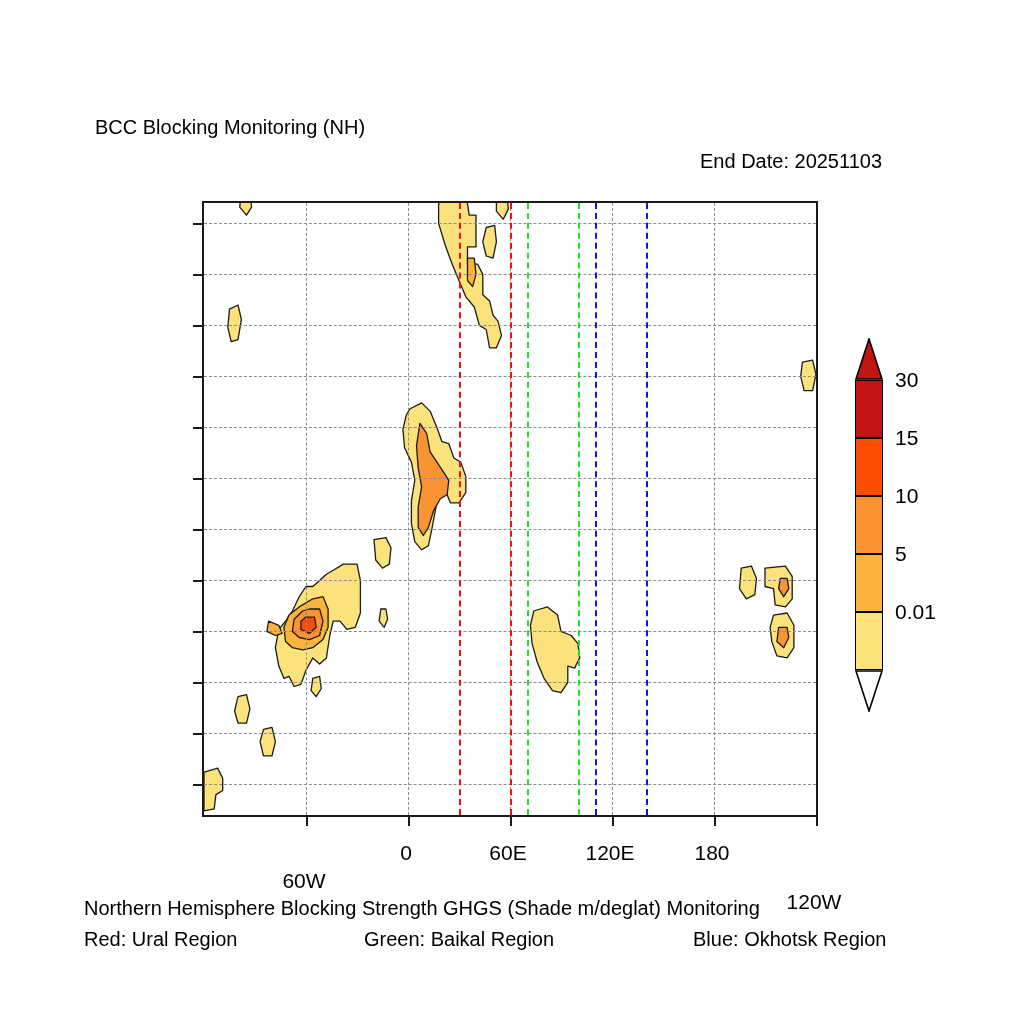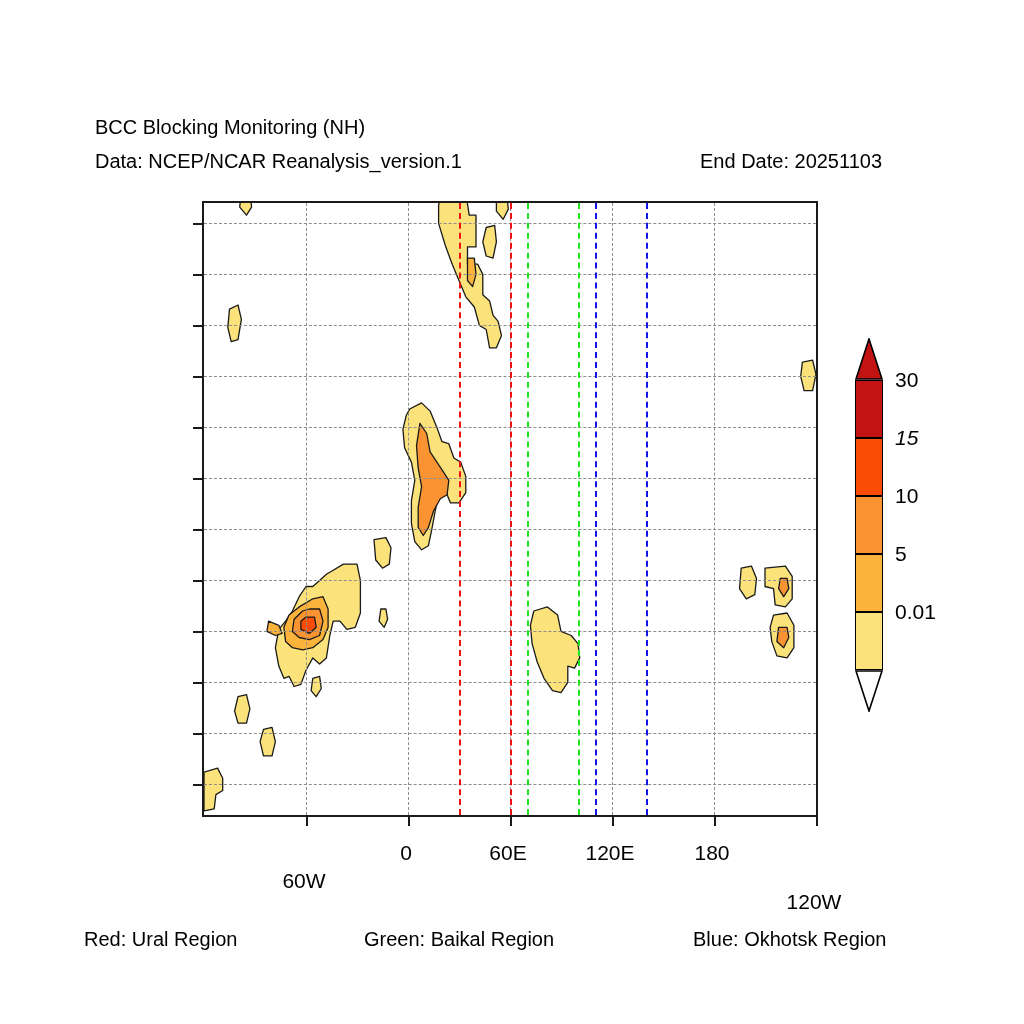--- a/index.html
+++ b/index.html
@@ -41,21 +41,20 @@
   #foot2b{left:364px;top:928px;}
   #foot2c{left:693px;top:928px;}
   #foot3{left:509px;top:960px;}
 </style>
 </head>
 <body>
 
 <div id="root">
 
   <div class="hdr" id="hdr-title">BCC Blocking Monitoring (NH)</div>
-  <div class="hdr" id="hdr-data">Data: NCEP/NCAR Reanalysis_version.1</div>
   <div class="hdr" id="hdr-end">End Date: 20251103</div>
 
   <div id="plot">
     <div id="plotclip">
       <svg id="contours" width="612" height="612" viewBox="0 0 612 612">
           <polygon points="238.0,-10.2 261.8,-10.2 265.2,12.2 272.0,12.2 272.0,43.9 263.5,43.9 263.5,61.2 273.7,61.2 278.8,71.4 278.8,91.8 285.6,97.9 289.0,112.2 294.1,118.3 297.5,132.6 292.4,144.8 285.6,144.8 282.2,126.5 275.4,122.4 270.3,104.0 261.8,93.8 255.0,77.5 248.2,61.2 241.4,42.8 234.6,20.4 234.6,2.0" fill="#FBE27A" stroke="#1a1a1a" stroke-width="1.3" stroke-linejoin="round"></polygon>
           <polygon points="263.5,55.1 270.3,55.1 272.0,71.4 268.6,83.6 263.5,77.5" fill="#FCB33C" stroke="#1a1a1a" stroke-width="1.3" stroke-linejoin="round"></polygon>
           <polygon points="205.7,206.0 217.6,199.9 226.1,208.1 232.9,224.4 238.0,238.7 244.8,240.7 249.9,255.0 256.7,259.1 261.8,273.4 261.8,289.7 255.0,299.9 246.5,299.9 241.4,287.6 234.6,291.7 231.2,308.0 227.8,326.4 224.4,342.7 217.6,346.8 210.8,338.6 207.4,320.3 207.4,297.8 210.8,277.4 207.4,259.1 200.6,244.8 198.9,226.4 202.3,212.2" fill="#FBE27A" stroke="#1a1a1a" stroke-width="1.3" stroke-linejoin="round"></polygon>
           <polygon points="215.9,220.3 222.7,230.5 226.1,248.9 232.9,259.1 239.7,269.3 244.8,277.4 243.1,291.7 236.3,295.8 229.5,308.0 224.4,324.4 219.3,332.5 214.2,324.4 214.2,304.0 217.6,283.6 214.2,265.2 212.5,242.8" fill="#FA9432" stroke="#1a1a1a" stroke-width="1.3" stroke-linejoin="round"></polygon>
           <polygon points="139.4,361.1 153.0,361.1 156.4,377.4 156.4,410.0 151.3,424.3 142.8,426.4 136.0,418.2 129.2,418.2 125.8,432.5 122.4,454.9 115.6,461.0 108.8,454.9 102.0,467.2 96.9,481.4 90.1,483.5 85.0,473.3 79.9,475.3 74.8,463.1 71.4,444.7 74.8,426.4 81.6,418.2 88.4,408.0 95.2,393.7 102.0,383.5 108.8,383.5 115.6,377.4 122.4,371.3 129.2,367.2" fill="#FBE27A" stroke="#1a1a1a" stroke-width="1.3" stroke-linejoin="round"></polygon>
@@ -149,23 +148,24 @@
         </svg></div>
       <div class="cbseg" style="top: 42px; height: 58px; background: rgb(195, 20, 20);"></div>
       <div class="cbseg" style="top: 100px; height: 58px; background: rgb(251, 76, 6);"></div>
       <div class="cbseg" style="top: 158px; height: 58px; background: rgb(250, 148, 50);"></div>
       <div class="cbseg" style="top: 216px; height: 58px; background: rgb(252, 179, 60);"></div>
       <div class="cbseg" style="top: 274px; height: 58px; background: rgb(251, 226, 122);"></div>
       <div class="cbarrow" style="top: 332px;"><svg width="28" height="42" viewBox="0 0 28 42">
           <polygon points="1,1 27,1 14,41" fill="#FFFFFF" stroke="#000" stroke-width="1.6" stroke-linejoin="miter"></polygon>
         </svg></div>
       <div class="cblab" style="top: 42px;">30</div>
-      <div class="cblab" style="top: 100px; font-style: italic;">15</div>
+      <div class="cblab" style="top: 100px;">15</div>
       <div class="cblab" style="top: 158px;">10</div>
       <div class="cblab" style="top: 216px;">5</div>
       <div class="cblab" style="top: 274px;">0.01</div>
     </div>
 
+  <div class="foot" id="foot1">Northern Hemisphere Blocking Strength GHGS (Shade m/deglat) Monitoring</div>
   <div class="foot" id="foot2a">Red: Ural Region</div>
   <div class="foot" id="foot2b">Green: Baikal Region</div>
   <div class="foot" id="foot2c">Blue: Okhotsk Region</div>
 
 </div>
 
 </body></html>

